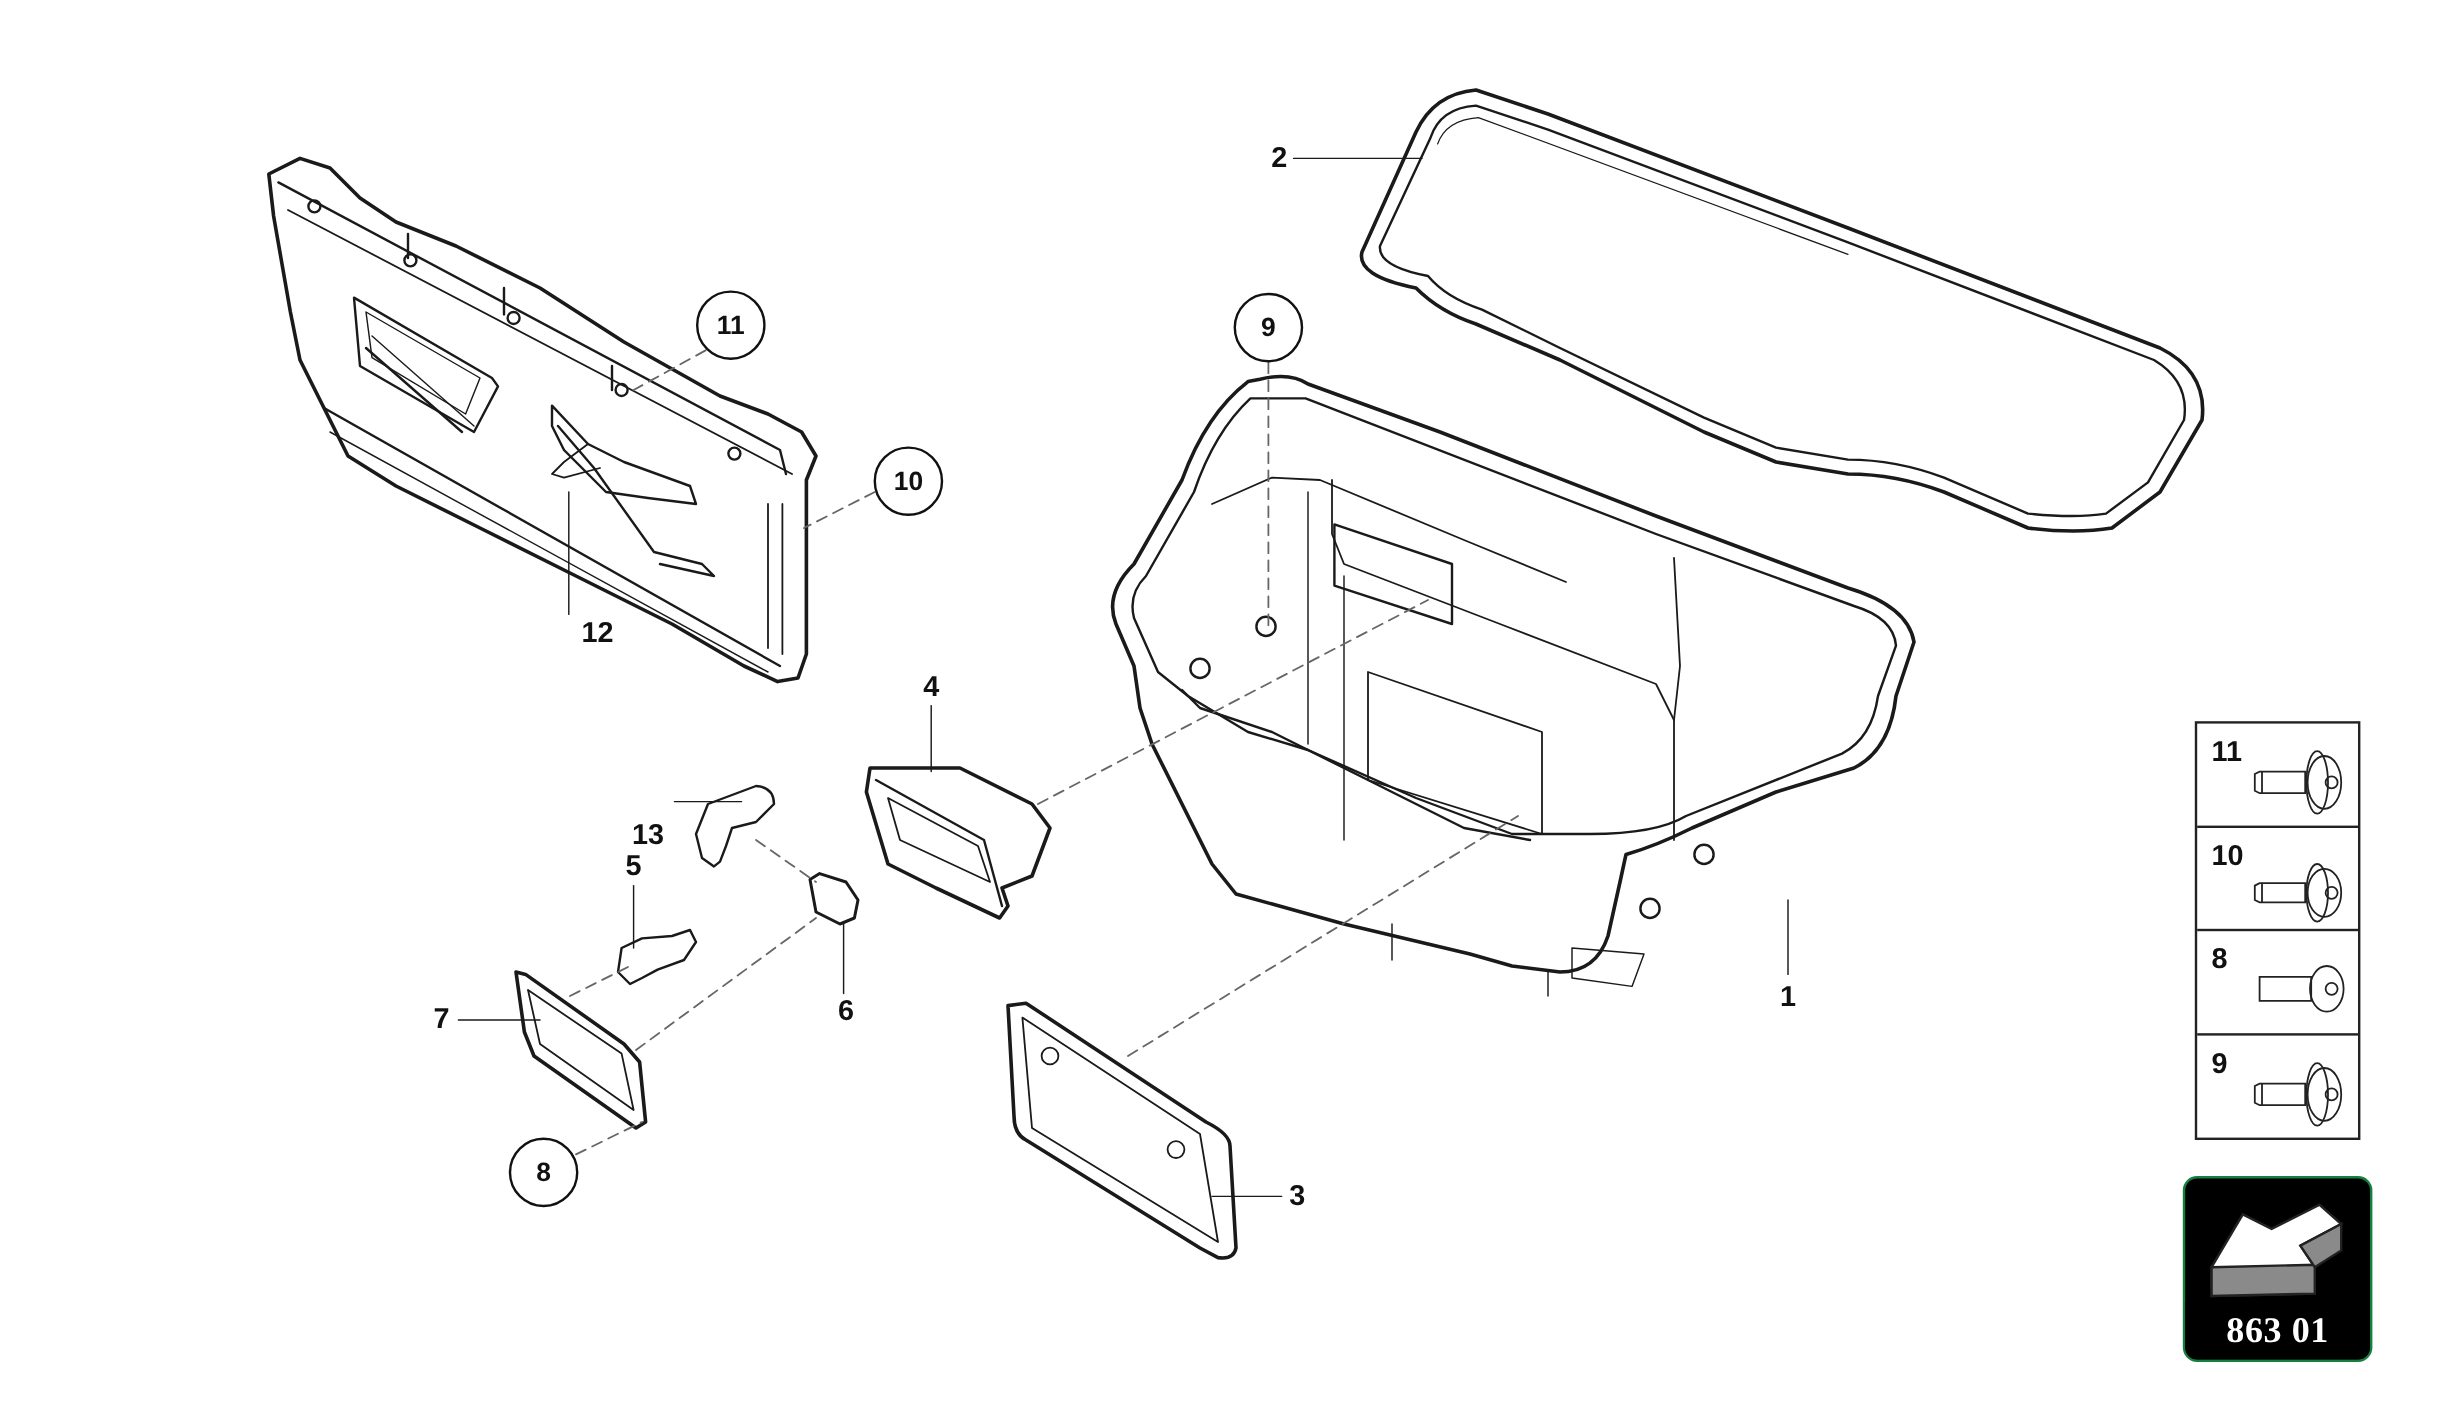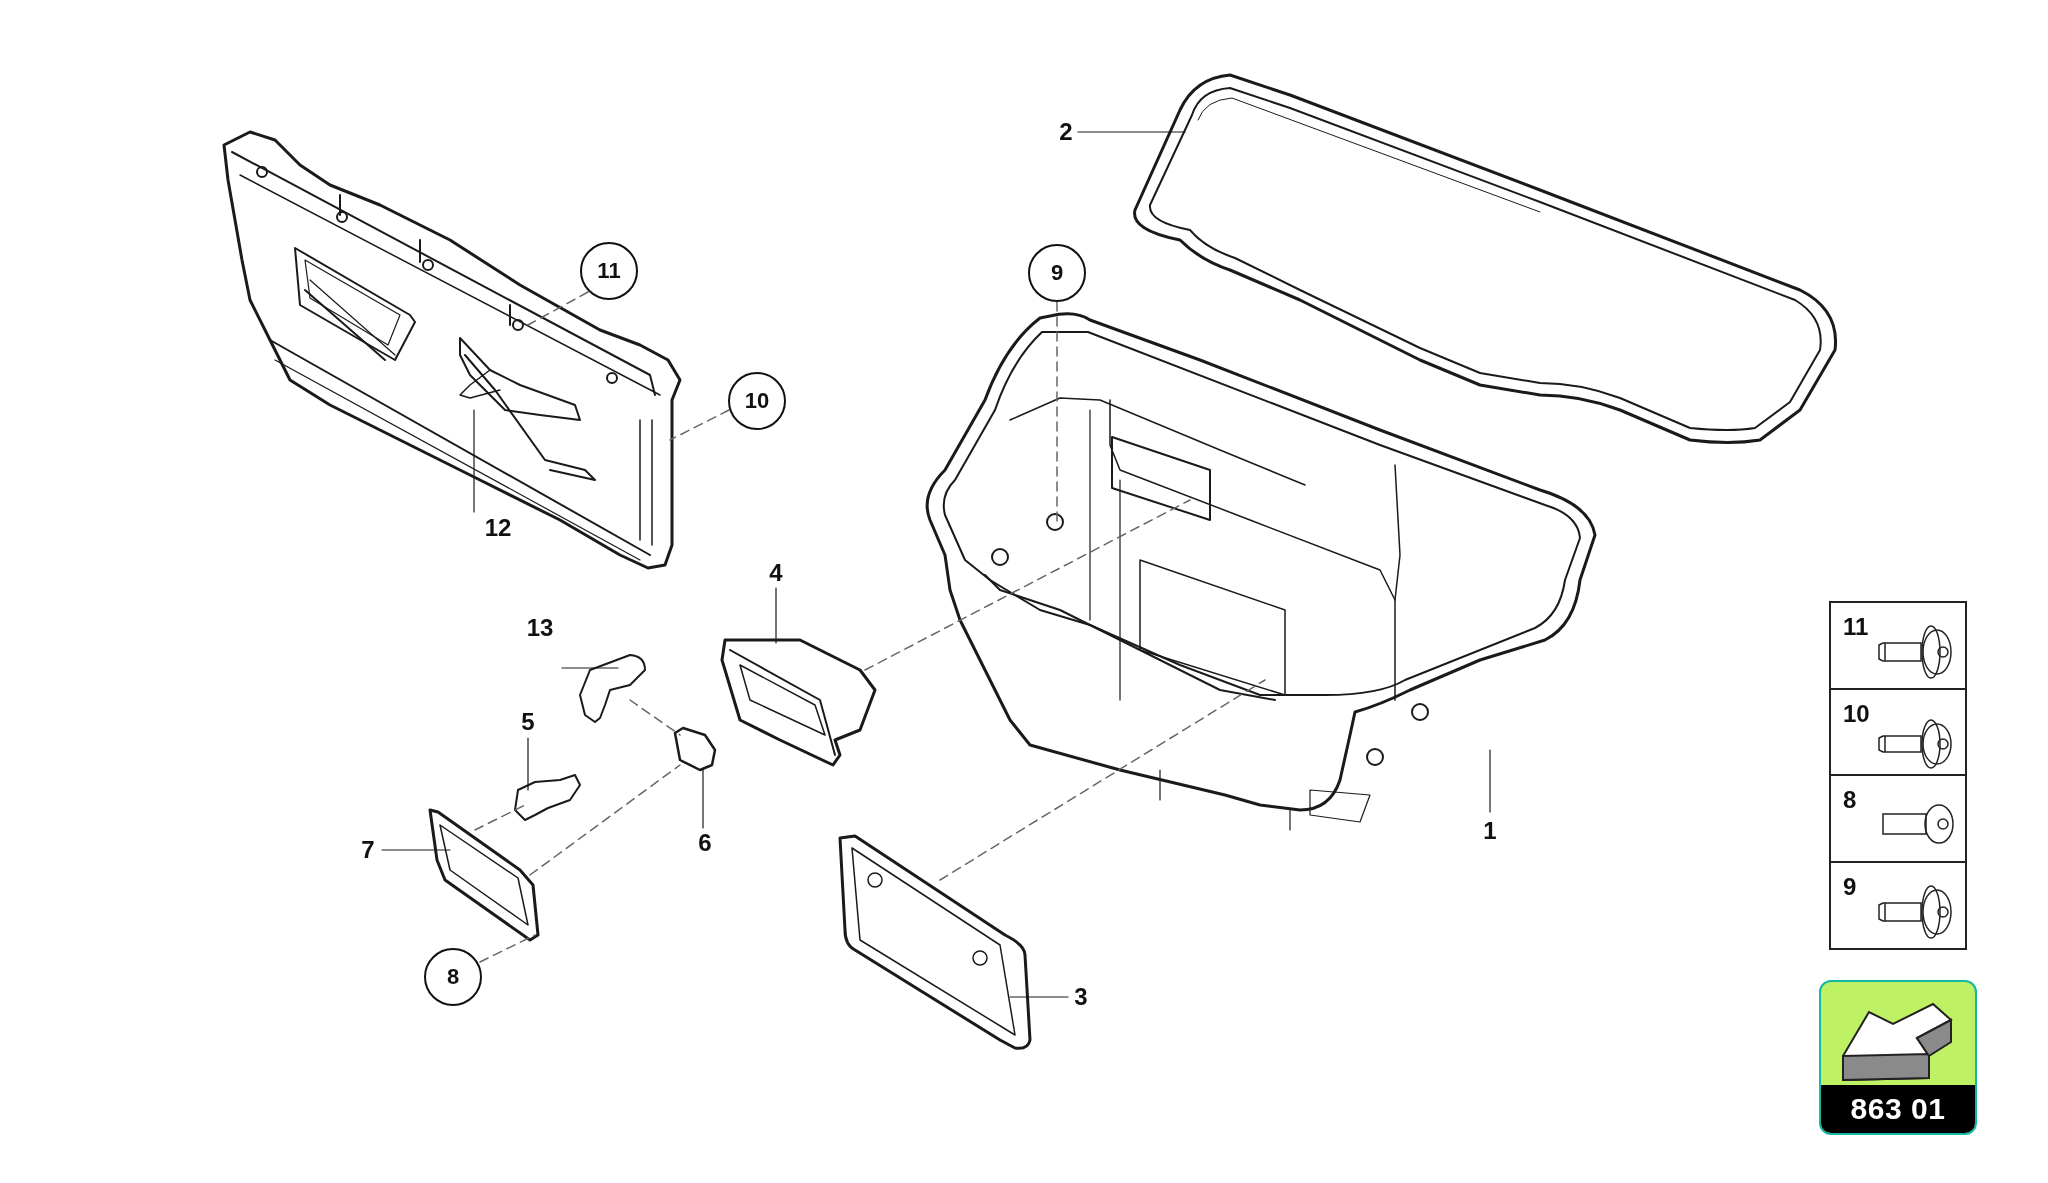--- a/index.html
+++ b/index.html
@@ -5,21 +5,21 @@
   html,body{margin:0;padding:0;background:#fff;}
   body{width:2048px;height:1183px;position:relative;overflow:hidden;font-family:"Liberation Sans",sans-serif;}
   #diagram{position:absolute;left:0;top:0;width:2048px;height:1183px;}
   .lbl{position:absolute;font-family:"Liberation Sans",sans-serif;font-weight:bold;font-size:24px;color:#111;line-height:1;transform:translate(-50%,-50%);white-space:nowrap;}
   .circ{position:absolute;width:58px;height:58px;border:2.5px solid #111;border-radius:50%;box-sizing:border-box;display:flex;align-items:center;justify-content:center;font-weight:bold;font-size:22px;color:#111;background:#fff;transform:translate(-50%,-50%);}
   #legend{position:absolute;left:1829px;top:601px;width:138px;height:349px;border:2px solid #222;box-sizing:border-box;background:#fff;}
   .leg-row{position:relative;height:86.5px;border-bottom:2px solid #222;box-sizing:border-box;}
   .leg-row:last-child{border-bottom:none;}
   .leg-num{position:absolute;left:12px;top:10px;font-weight:bold;font-size:24px;color:#111;}
   .leg-icon{position:absolute;left:40px;top:14px;width:92px;height:66px;}
-  #badge{position:absolute;left:1819px;top:980px;width:158px;height:155px;border:2px solid #14b8a6;border-radius:12px;box-sizing:border-box;overflow:hidden;background:#bef264;}
+  #badge{position:absolute;left:1819px;top:980px;width:158px;height:155px;border:2px solid #15803d;border-radius:12px;box-sizing:border-box;overflow:hidden;background:#000000;font-family:Liberation Serif, serif;}
   #badge .badge-arrow{position:absolute;left:0;top:0;width:154px;height:106px;}
   #badge .badge-code{position:absolute;left:0;bottom:0;width:100%;height:48px;background:#000;color:#fff;font-weight:bold;font-size:30px;display:flex;align-items:center;justify-content:center;letter-spacing:0.5px;}
 </style>
 </head>
 <body>
 
 <div id="diagram">
   <svg width="2048" height="1183" viewBox="0 0 2048 1183" xmlns="http://www.w3.org/2000/svg">
     <g fill="none" stroke="#1a1a1a" stroke-linejoin="round" stroke-linecap="round">
 
@@ -129,21 +129,21 @@
   <span class="lbl" style="left:1081px;top:997px">3</span>
   <span class="lbl" style="left:776px;top:573px">4</span>
   <span class="lbl" style="left:528px;top:722px">5</span>
   <span class="lbl" style="left:705px;top:843px">6</span>
   <span class="lbl" style="left:368px;top:850px">7</span>
   <div class="circ" style="left:453px;top:977px">8</div>
   <div class="circ" style="left:1057px;top:273px">9</div>
   <div class="circ" style="left:757px;top:401px">10</div>
   <div class="circ" style="left:609px;top:271px">11</div>
   <span class="lbl" style="left:498px;top:528px">12</span>
-  <span class="lbl" style="left:540px;top:628px">13</span>
+  <span class="lbl" style="left:540px;top:696px">13</span>
 </div>
 
 <div id="legend">
   <div class="leg-row">
     <span class="leg-num">11</span>
     <svg class="leg-icon" viewBox="0 0 92 66">
       <g fill="none" stroke="#222" stroke-width="1.5">
         <path d="M8 28 L12 26 L50 26 L50 44 L12 44 L8 42 Z"></path>
         <path d="M14 26 L14 44"></path>
         <ellipse cx="60" cy="35" rx="9" ry="26"></ellipse>

